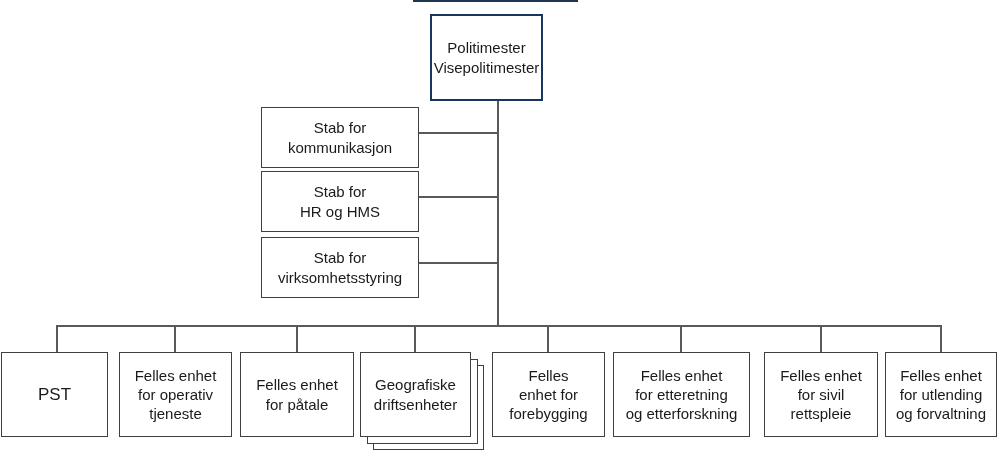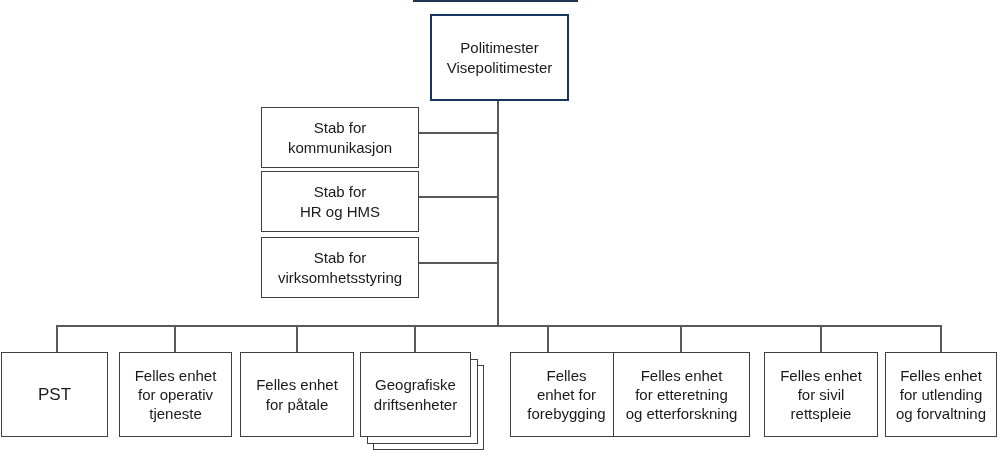--- a/index.html
+++ b/index.html
@@ -23,38 +23,38 @@
     align-items: center;
     justify-content: center;
     text-align: center;
     color: #1a1a1a;
     font-size: 15px;
     line-height: 1.27;
     white-space: pre-line;
   }
   .root-box {
     border: 2.5px solid #17365d;
-    left: 430px; top: 14px; width: 139px; height: 87px;
+    left: 430px; top: 14px; width: 113px; height: 87px;
   }
   .top-edge-line {
     position: absolute;
     left: 413px; top: 0; width: 165px; height: 2px;
     background: #1f3550;
   }
   .staff-box { left: 261px; width: 158px; height: 61px; }
   .staff-0 { top: 107px; }
   .staff-1 { top: 171px; }
   .staff-2 { top: 237px; }
 
   .unit-box { top: 352px; height: 85px; }
   .unit-0 { left: 1px;   width: 107px; font-size: 17px; }
   .unit-1 { left: 119px; width: 113px; }
   .unit-2 { left: 240px; width: 114px; }
   .unit-3 { left: 360px; width: 111px; }
-  .unit-4 { left: 492px; width: 113px; margin-left: 18px; }
+  .unit-4 { left: 492px; width: 113px; }
   .unit-5 { left: 613px; width: 137px; }
   .unit-6 { left: 764px; width: 114px; }
   .unit-7 { left: 885px; width: 112px; }
 
   .sheet { position: absolute; box-sizing: border-box; width: 111px; height: 85px;
            background: #ffffff; border: 1.5px solid #3f3f3f; }
   .sheet-back  { left: 373px; top: 365px; }
   .sheet-mid   { left: 367px; top: 359px; }
 
   .hline, .vline { position: absolute; background: #595959; }

